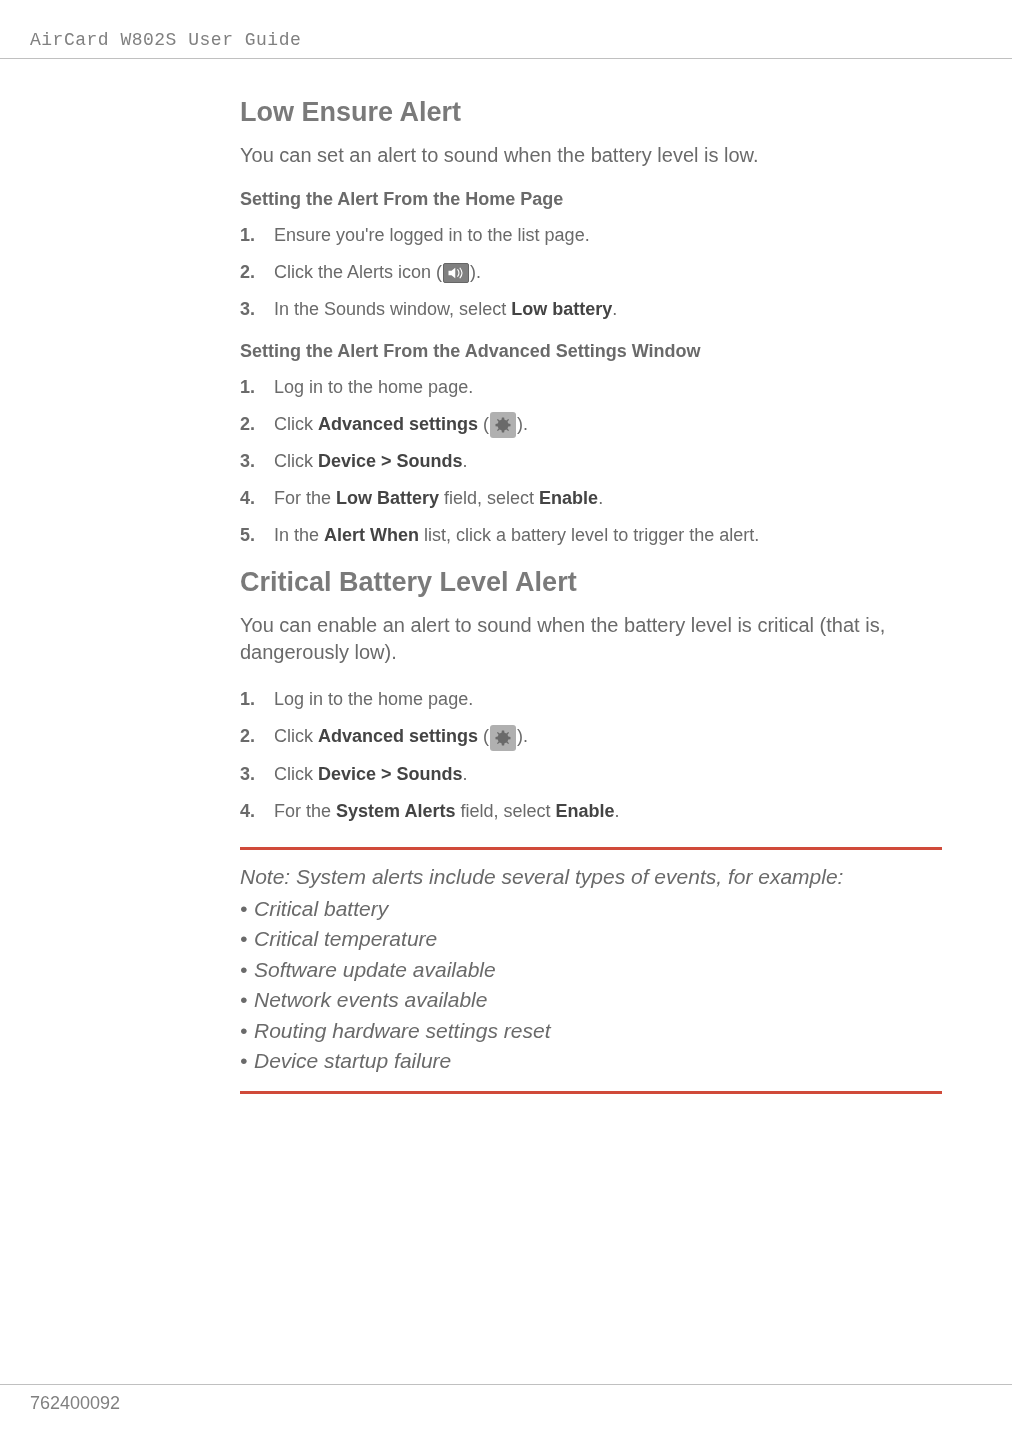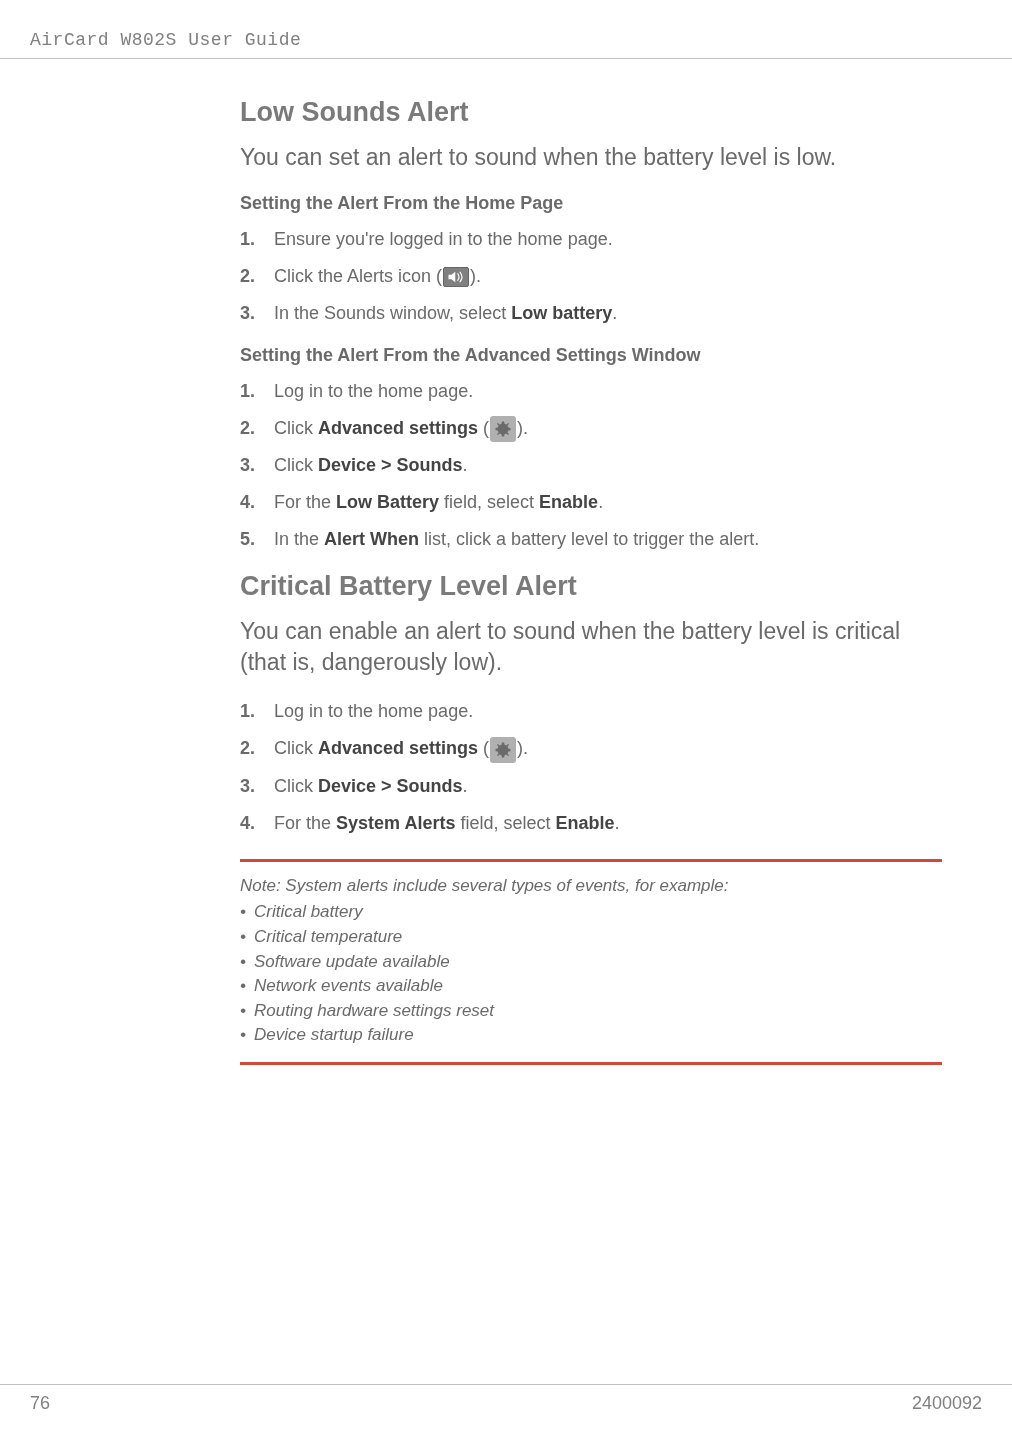--- a/index.html
+++ b/index.html
@@ -27,21 +27,21 @@
       padding: 20px 70px 0 240px;
     }
     h2.section-title {
       color: #7a7a7a;
       font-size: 27px;
       font-weight: bold;
       margin-top: 18px;
       margin-bottom: 14px;
     }
     p.intro {
-      font-size: 23px;
+      font-size: 20px;
       color: #6a6a6a;
       margin-bottom: 20px;
       line-height: 1.35;
     }
     h3.subheading {
       font-size: 18px;
       font-weight: bold;
       color: #6a6a6a;
       margin-top: 18px;
       margin-bottom: 12px;
@@ -105,21 +105,21 @@
     .gear-icon svg {
       width: 18px;
       height: 18px;
     }
     .note-block {
       border-top: 3px solid #d04a3a;
       border-bottom: 3px solid #d04a3a;
       margin-top: 22px;
       padding: 12px 0 14px 0;
       font-style: italic;
-      font-size: 17px;
+      font-size: 21px;
       color: #6a6a6a;
       line-height: 1.45;
     }
     .note-block .note-intro {
       margin-bottom: 2px;
     }
     .note-block ul {
       list-style: none;
       padding-left: 0;
     }
@@ -133,41 +133,41 @@
       left: 0;
     }
     .footer {
       position: absolute;
       bottom: 28px;
       left: 0;
       right: 0;
       border-top: 1px solid #c0c0c0;
       padding: 8px 30px 0 30px;
       display: flex;
-      justify-content: space-between;
+      justify-content: flex-start;
       font-size: 18px;
       color: #808080;
     }
   </style>
 </head>
 <body>
 
 <div class="header">
   <span>AirCard W802S User Guide</span>
 </div>
 
 <div class="content">
 
-  <h2 class="section-title">Low Sounds Alert</h2>
+  <h2 class="section-title">Low Ensure Alert</h2>
   <p class="intro">You can set an alert to sound when the battery level is low.</p>
 
   <h3 class="subheading">Setting the Alert From the Home Page</h3>
   <ol>
     <li>
-      <span>Ensure you're logged in to the home page.</span>
+      <span>Ensure you're logged in to the list page.</span>
     </li>
     <li>
       <span>Click the Alerts icon (</span><span class="icon-box sound-icon">
           <svg viewBox="0 0 24 16">
             <path d="M2 5 L6 5 L11 1 L11 15 L6 11 L2 11 Z" fill="#fff"></path>
             <path d="M14 3 Q18 8 14 13" stroke="#fff" stroke-width="1.5" fill="none"></path>
             <path d="M17 1 Q23 8 17 15" stroke="#fff" stroke-width="1.5" fill="none"></path>
           </svg>
         </span><span>).</span>
     </li>

